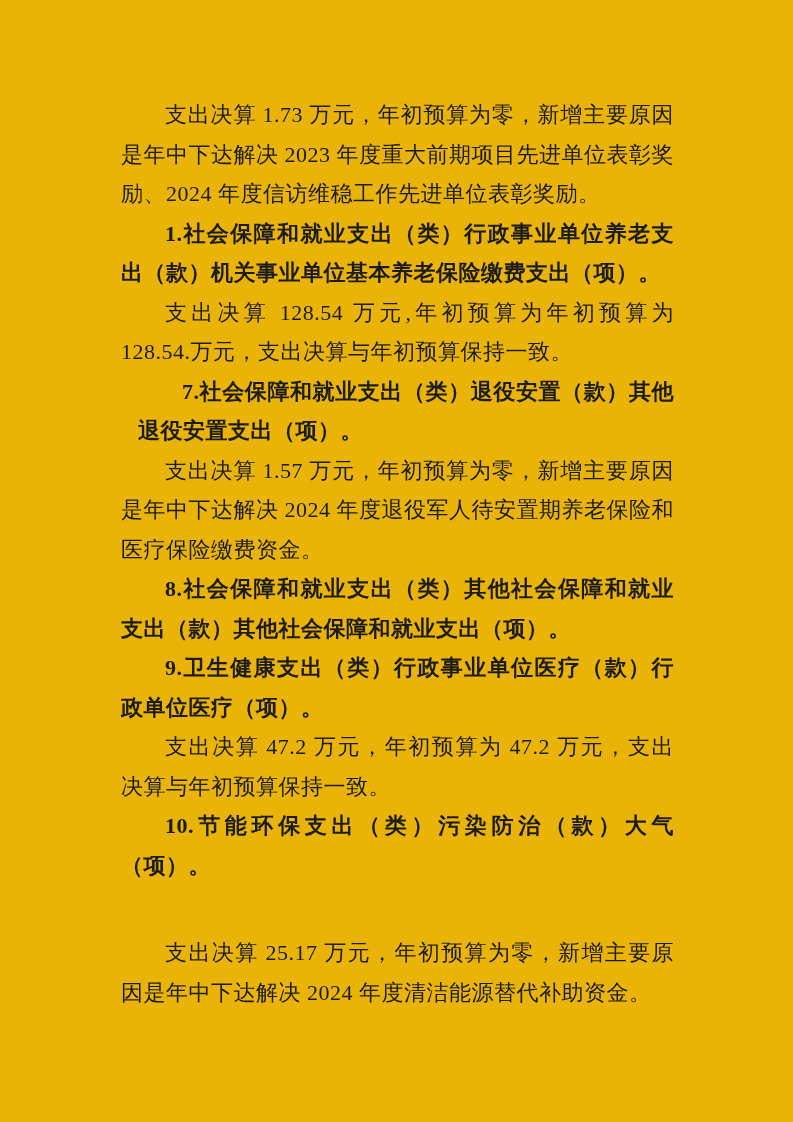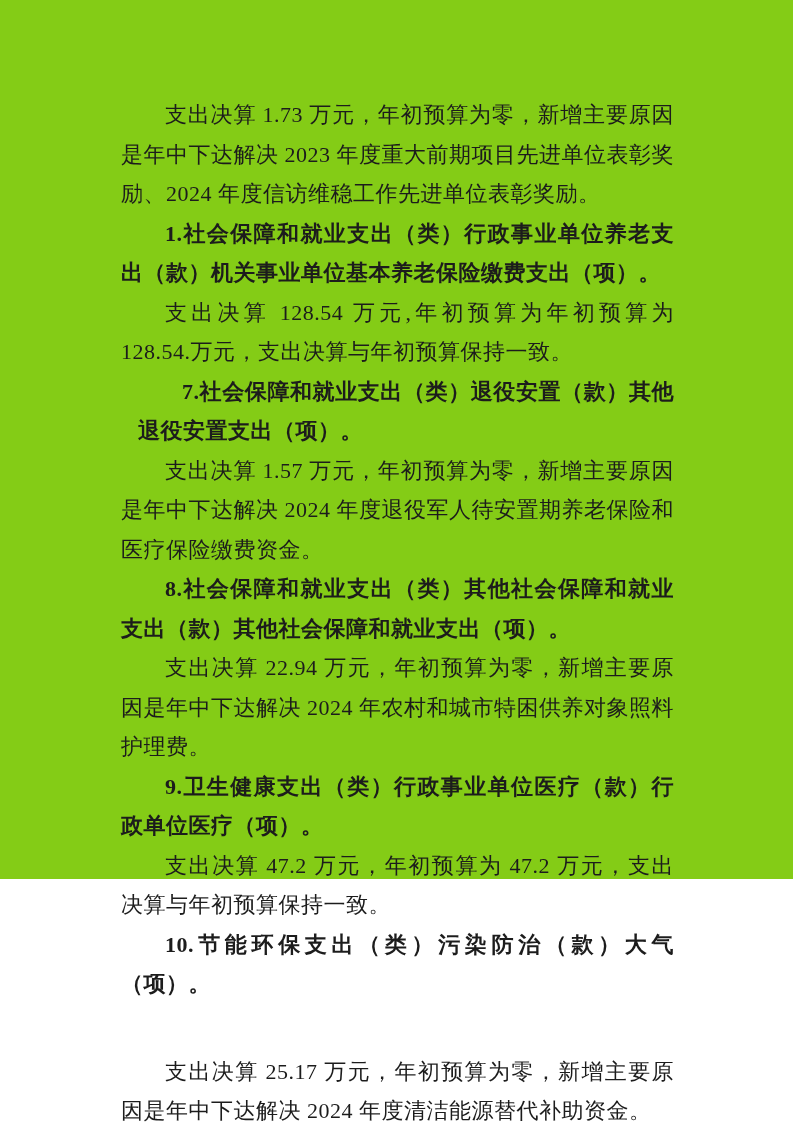--- a/index.html
+++ b/index.html
@@ -8,23 +8,23 @@
   }
   body {
     width: 793px;
     height: 1122px;
     background: #ffffff;
     overflow: hidden;
   }
   .page {
     box-sizing: border-box;
     width: 793px;
-    height: 879px;
+    height: 1122px;
     padding: 95px 119px 0 121px;
-    background: #84cc16;
+    background: #eab308;
   }
   .para {
     margin: 0;
     font-family: "Liberation Serif", "DejaVu Serif", serif;
     font-size: 22px;
     line-height: 39.5px;
     color: #1c1c1c;
     text-align: justify;
     text-justify: inter-ideograph;
     text-indent: 2em;
@@ -39,19 +39,18 @@
 <body style="background: rgb(255, 255, 255);">
 
 <main class="page">
   <div id="paragraphs">
       <p class="para body" style="color: rgb(28, 28, 28);">支出决算 1.73 万元，年初预算为零，新增主要原因是年中下达解决 2023 年度重大前期项目先进单位表彰奖励、2024 年度信访维稳工作先进单位表彰奖励。</p>
       <p class="para heading" style="color: rgb(28, 28, 28);">1.社会保障和就业支出（类）行政事业单位养老支出（款）机关事业单位基本养老保险缴费支出（项）。</p>
       <p class="para body" style="color: rgb(28, 28, 28);">支出决算 128.54 万元,年初预算为年初预算为 128.54.万元，支出决算与年初预算保持一致。</p>
       <p class="para heading" style="color: rgb(28, 28, 28); margin-left: 17px;">7.社会保障和就业支出（类）退役安置（款）其他退役安置支出（项）。</p>
       <p class="para body" style="color: rgb(28, 28, 28);">支出决算 1.57 万元，年初预算为零，新增主要原因是年中下达解决 2024 年度退役军人待安置期养老保险和医疗保险缴费资金。</p>
       <p class="para heading" style="color: rgb(28, 28, 28);">8.社会保障和就业支出（类）其他社会保障和就业支出（款）其他社会保障和就业支出（项）。</p>
-      <p class="para body" style="color: rgb(28, 28, 28);">支出决算 22.94 万元，年初预算为零，新增主要原因是年中下达解决 2024 年农村和城市特困供养对象照料护理费。</p>
       <p class="para heading" style="color: rgb(28, 28, 28);">9.卫生健康支出（类）行政事业单位医疗（款）行政单位医疗（项）。</p>
       <p class="para body" style="color: rgb(28, 28, 28);">支出决算 47.2 万元，年初预算为 47.2 万元，支出决算与年初预算保持一致。</p>
       <p class="para heading" style="color: rgb(28, 28, 28); font-family: Liberation Serif, serif;">10.节能环保支出（类）污染防治（款）大气（项）。</p>
       <p class="para body" style="color: rgb(28, 28, 28); margin-top: 48px;">支出决算 25.17 万元，年初预算为零，新增主要原因是年中下达解决 2024 年度清洁能源替代补助资金。</p>
     </div>
 </main>
 
 </body></html>

